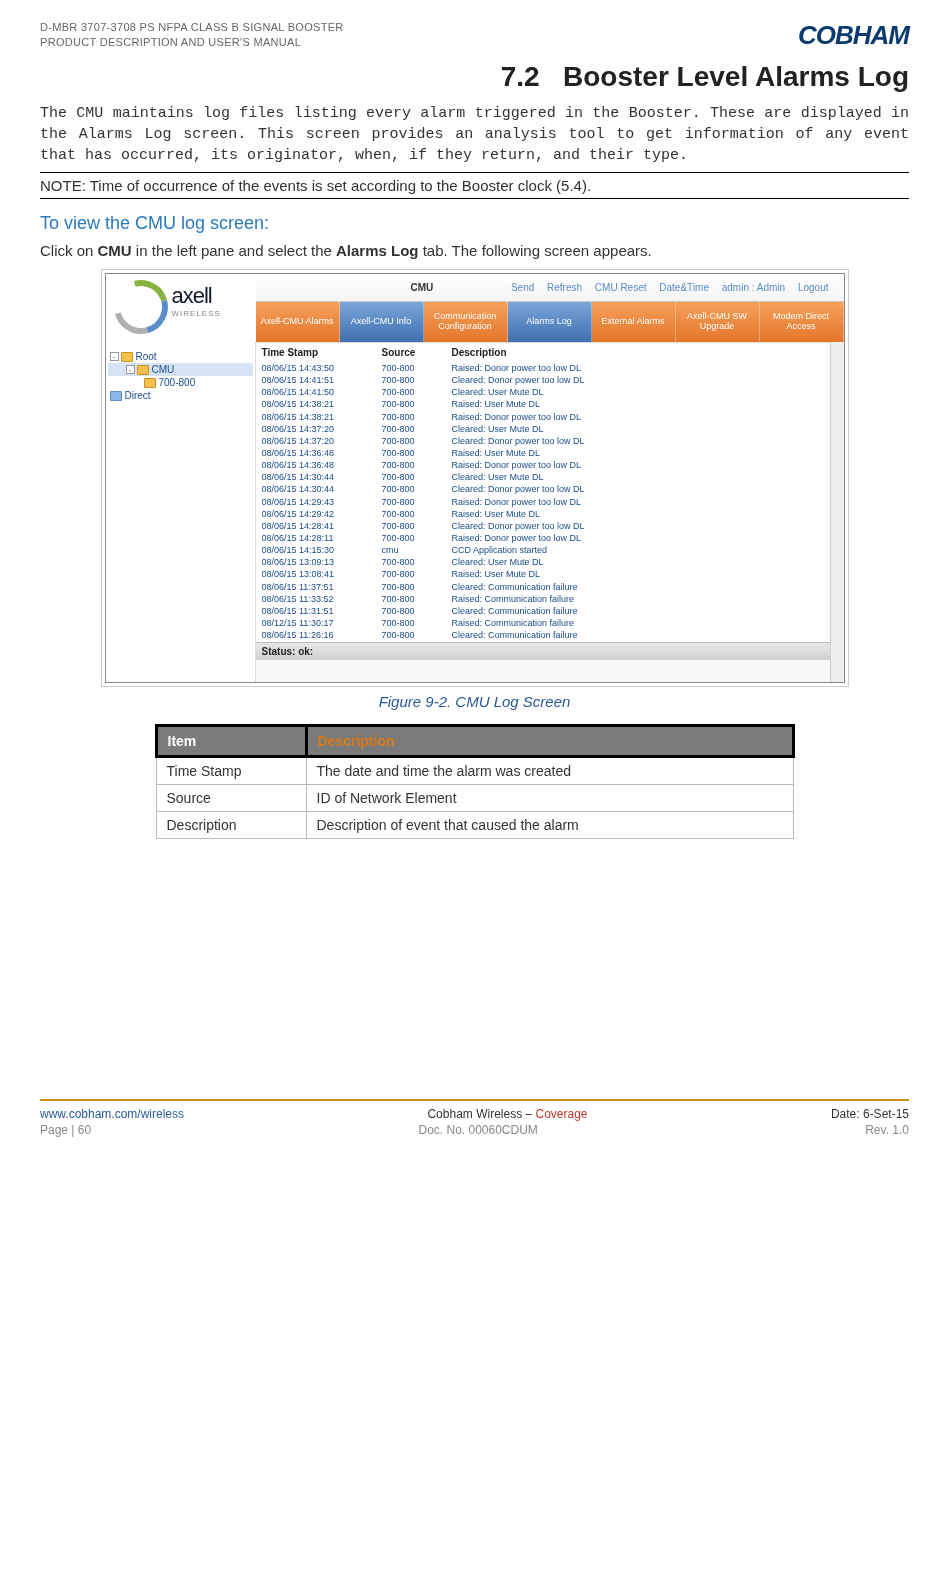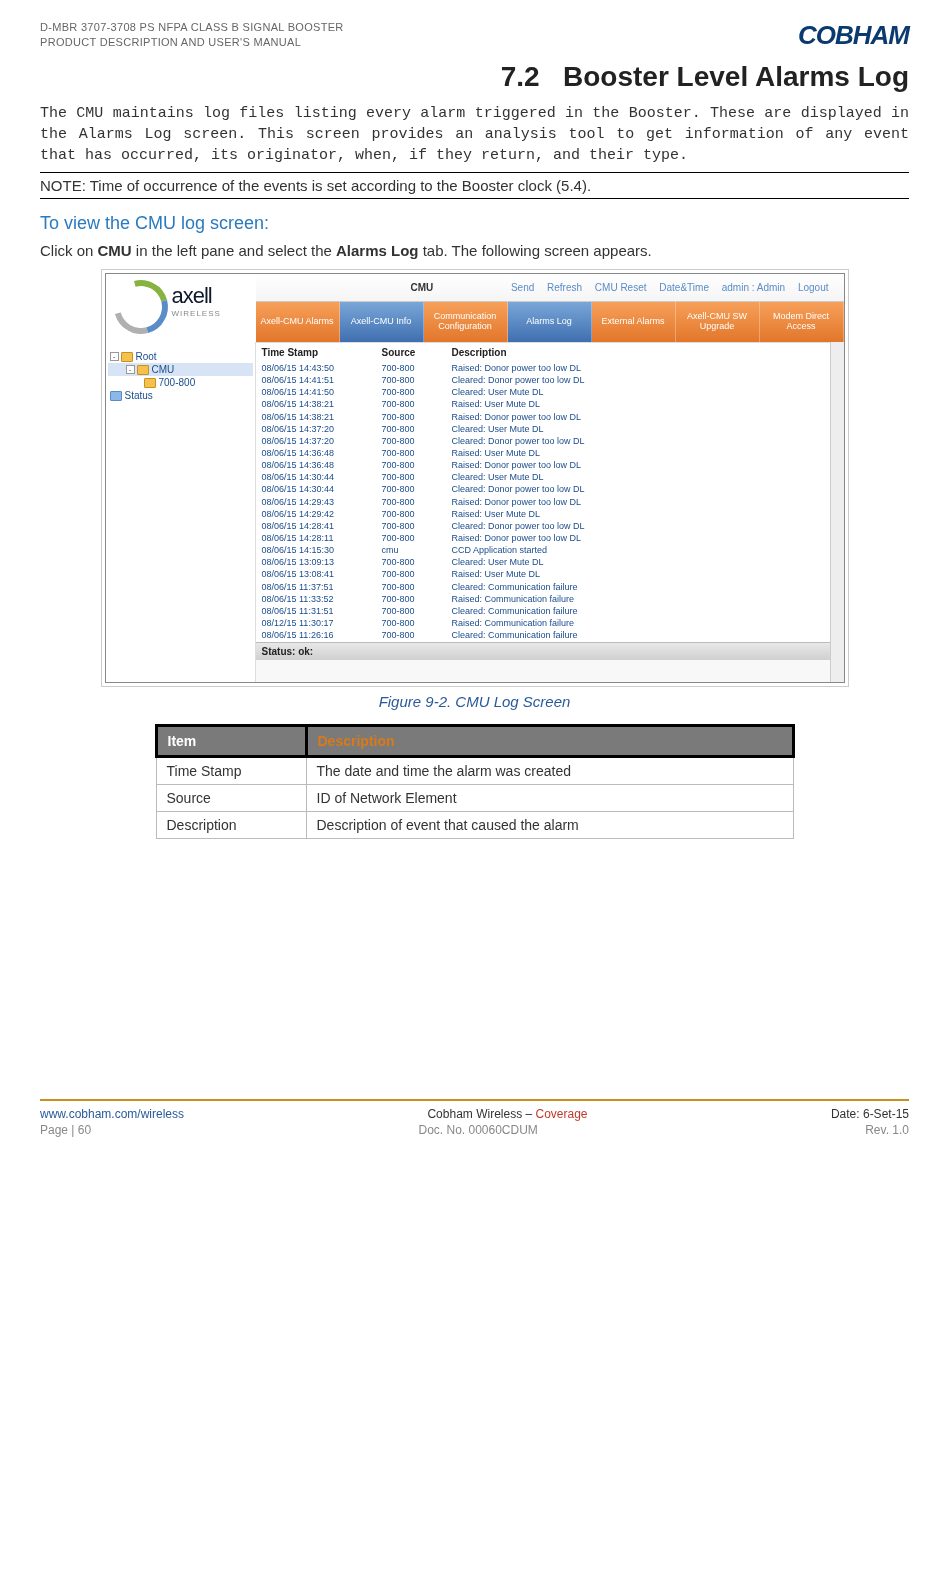--- a/index.html
+++ b/index.html
@@ -158,21 +158,21 @@
               <span class="tree-toggle">-</span>
               <span class="tree-icon"></span>
               <span>CMU</span>
             </div>
         <div class="tree-item indent2">
               <span class="tree-icon"></span>
               <span>700-800</span>
             </div>
         <div class="tree-item">
               <span class="tree-icon users"></span>
-              <span>Status</span>
+              <span>Direct</span>
             </div>
       </div>
     </div>
     <div class="ss-content-row" style="flex:1;">
     <div class="ss-content-inner">
       <div class="log-area">
         <div class="log-head">
           <div class="col-ts">Time Stamp</div>
           <div class="col-src">Source</div>
           <div class="col-desc">Description</div>

